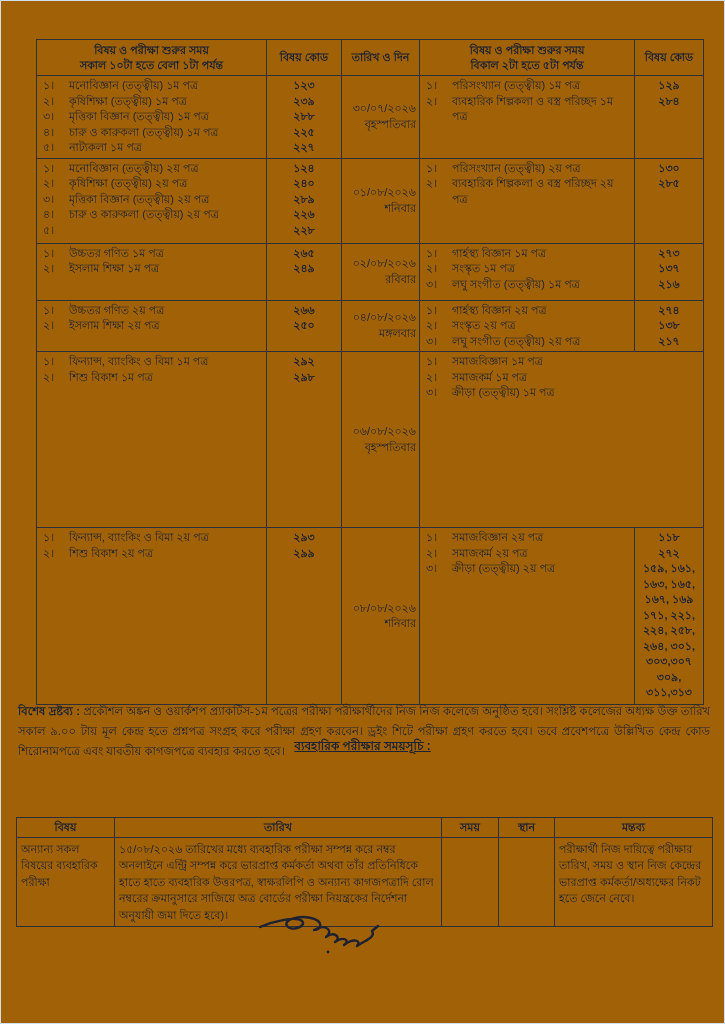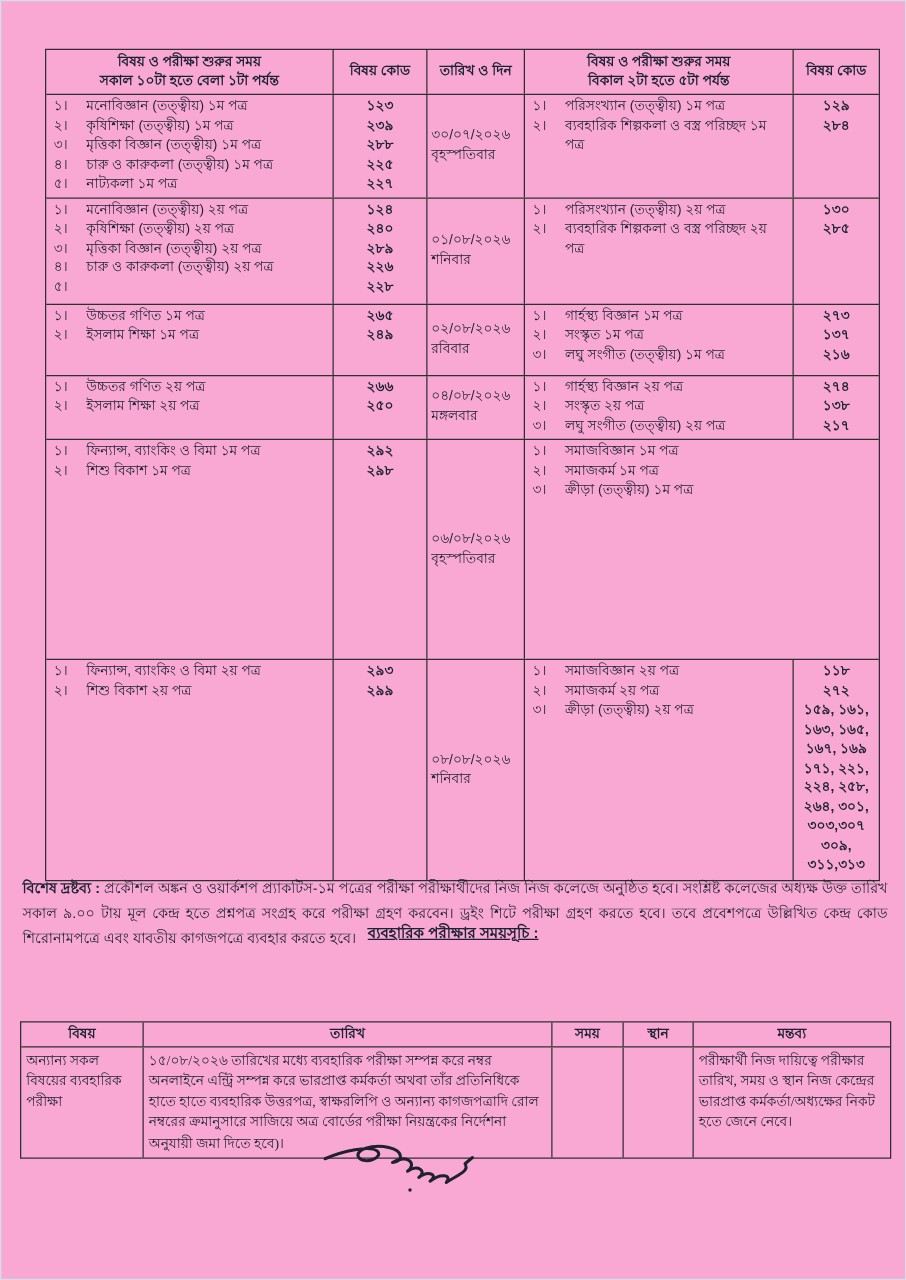--- a/index.html
+++ b/index.html
@@ -1,17 +1,17 @@
 <!DOCTYPE html>
 <html><head>
 <meta charset="utf-8">
 <style>
   html,body{margin:0;padding:0;background:#e9f0f5;}
   .page{
-    position:relative;width:725px;height:1024px;margin:0 auto;background:#f9a8d4;
+    position:relative;width:725px;height:1024px;margin:0 auto;background:#a16207;
     border:1px solid #cfdfeb;box-sizing:border-box;
     font-family:"Liberation Sans","DejaVu Sans",sans-serif;
     color:#1c2233;
   }
   
   .main-table{
     position:absolute;left:35px;top:38px;width:668px;
     border:1.4px solid #2f2f33;box-sizing:border-box;
   }
   .thead,.block-row{
@@ -23,21 +23,21 @@
   .hcell{
     display:flex;flex-direction:column;justify-content:center;align-items:center;
     text-align:center;font-size:11px;line-height:15px;min-height:35px;padding:2px 3px;
     font-weight:bold;
   }
   .cell{font-size:11px;line-height:15.5px;padding:2px 3px;}
   .subj .srow{display:flex;}
   .subj .no{flex:0 0 26px;padding-left:3px;}
   .subj .stext{flex:1;}
   .code{text-align:center;font-weight:bold;}
-  .date{display:flex;flex-direction:column;justify-content:center;align-items:flex-start;text-align:center;}
+  .date{display:flex;flex-direction:column;justify-content:center;align-items:flex-end;text-align:center;}
   
   .note{
     position:absolute;left:17px;top:700px;width:692px;margin:0;
     font-size:11.5px;line-height:20px;text-align:justify;
   }
   
   .prac-title{
     position:absolute;left:0;top:736px;width:100%;text-align:center;
     font-size:12px;font-weight:bold;text-decoration:underline;
   }
@@ -48,21 +48,21 @@
   .prac-head,.prac-body{display:grid;grid-template-columns:98px 327px 57px 56px 1fr;}
   .prac-head .pcell{
     font-weight:bold;text-align:center;min-height:18px;display:flex;align-items:center;justify-content:center;
   }
   .pcell{
     border-right:1.2px solid #2f2f33;box-sizing:border-box;
     font-size:11px;line-height:16.5px;padding:1px 4px;min-width:0;
   }
   .pcell:last-child{border-right:none;}
   .prac-body{border-top:1.2px solid #2f2f33;}
-  .prac-body .pcell{padding-top:3px;padding-bottom:3px;font-family:Liberation Serif, serif;}
+  .prac-body .pcell{padding-top:3px;padding-bottom:3px;}
   
   .sig{position:absolute;left:255px;top:906px;width:150px;height:55px;}
 </style>
 </head>
 <body>
 
 <div class="page">
 
   <div class="main-table">
     <div class="thead">

